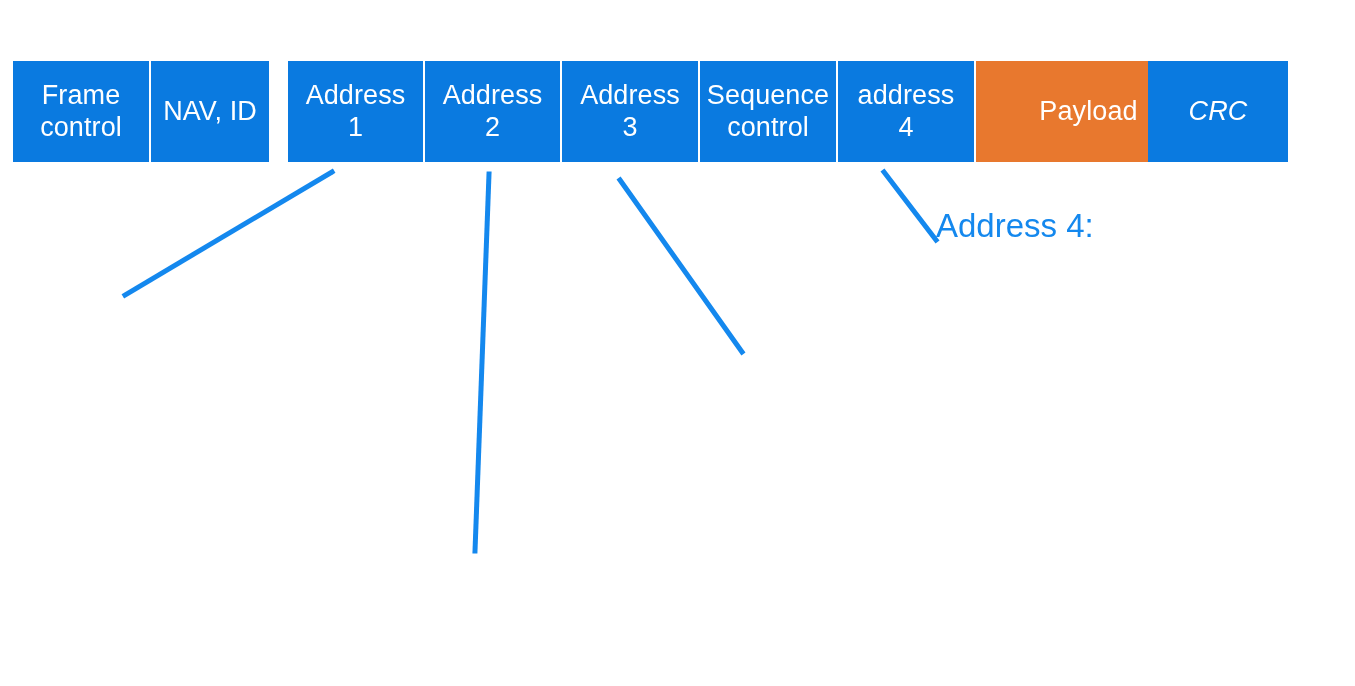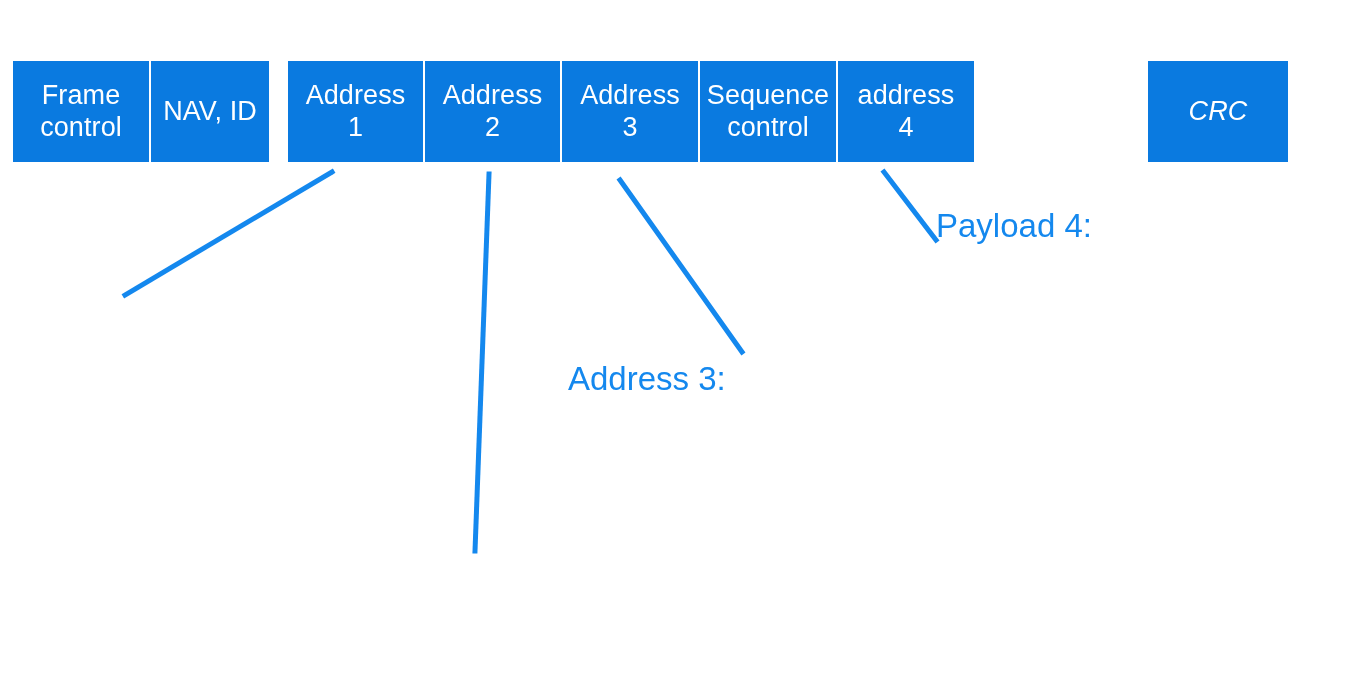--- a/index.html
+++ b/index.html
@@ -63,25 +63,25 @@
   <div class="frame-field blue" style="left:288px; width:135px;">Address
 1</div>
   <div class="frame-field blue" style="left:425px; width:135px;">Address
 2</div>
   <div class="frame-field blue" style="left:562px; width:136px;">Address
 3</div>
   <div class="frame-field blue" style="left:700px; width:136px;">Sequence
 control</div>
   <div class="frame-field blue" style="left:838px; width:136px;">address
 4</div>
+  <div class="frame-field orange" style="left:976px; width:225px;">Payload</div>
   <div class="frame-field blue" style="left:1148px;width:140px;font-style:italic;">CRC</div>
 
   <svg id="connectors" viewBox="0 0 1355 686">
     <line x1="332" y1="172" x2="125" y2="295" stroke="#1488ee" stroke-width="5" stroke-linecap="square"></line>
     <line x1="489" y1="174" x2="475" y2="551" stroke="#1488ee" stroke-width="5" stroke-linecap="square"></line>
     <line x1="620" y1="180" x2="742" y2="352" stroke="#1488ee" stroke-width="5" stroke-linecap="square"></line>
     <line x1="884" y1="172" x2="936" y2="240" stroke="#1488ee" stroke-width="5" stroke-linecap="square"></line>
   </svg>
 
-  <div class="callout-label" style="left:568px; top:362px;">Address 3:</div>
-  <div class="callout-label" style="left:936px; top:209px;">Payload 4:</div>
+  <div class="callout-label" style="left:936px; top:209px;">Address 4:</div>
 
 </div>
 
 </body></html>

